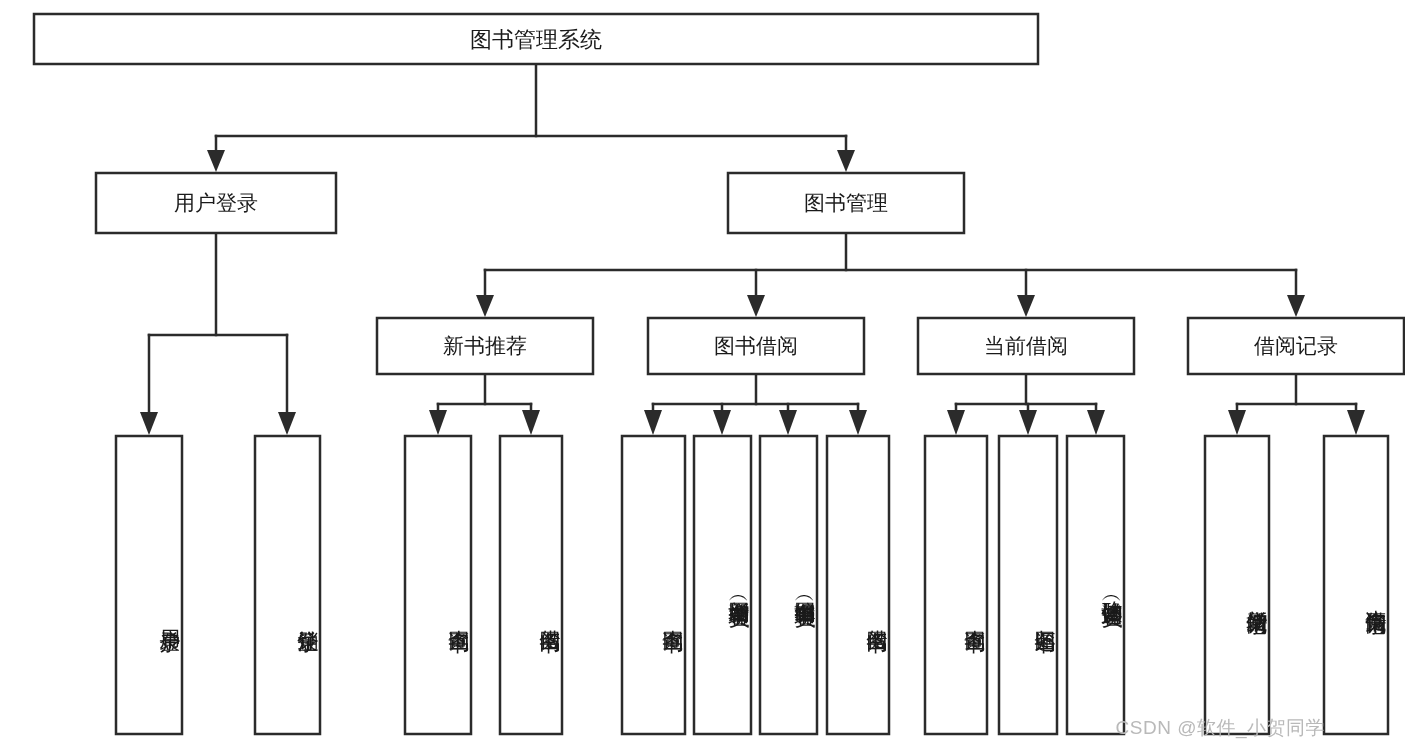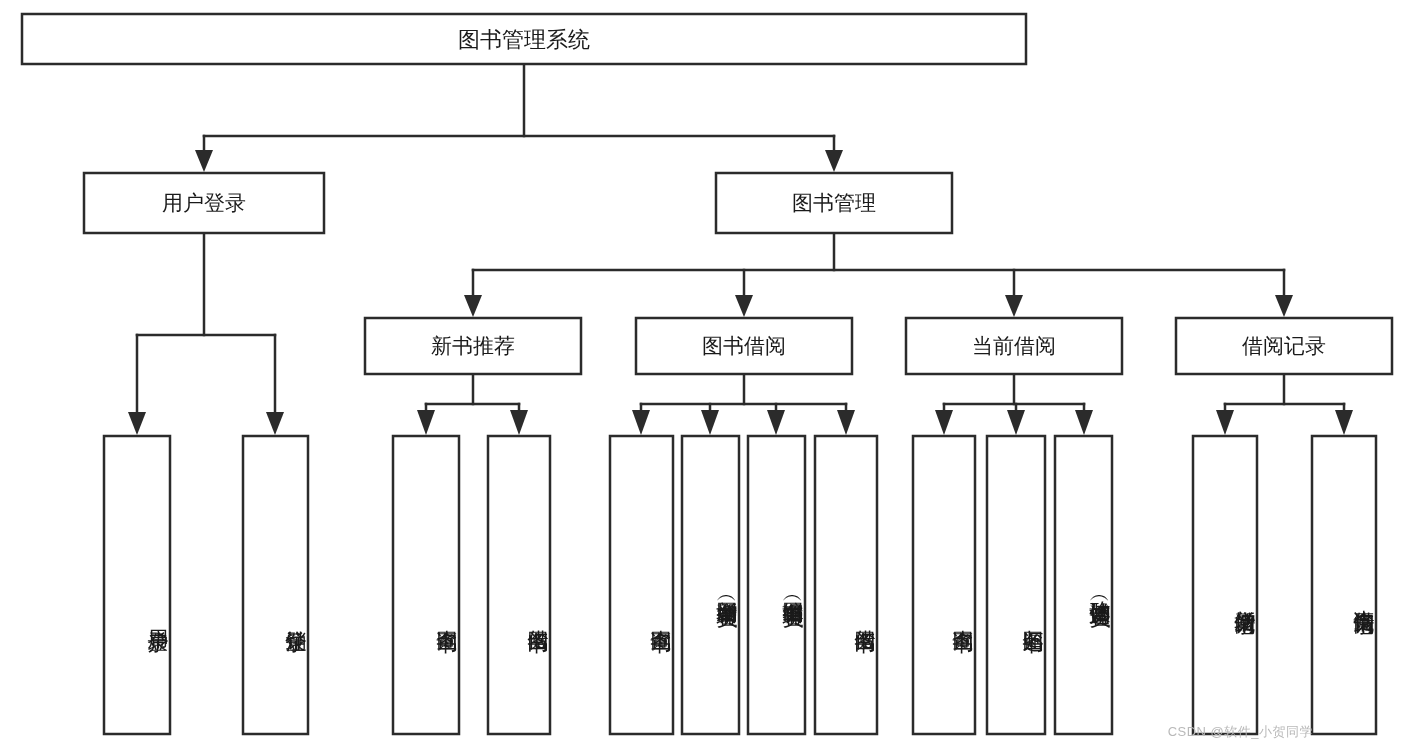--- a/index.html
+++ b/index.html
@@ -9,21 +9,21 @@
   }
   body {
     width: 1405px;
     height: 747px;
     font-family: "Liberation Sans", "DejaVu Sans", sans-serif;
     position: relative;
     overflow: hidden;
   }
   #diagram-root {
     position: absolute;
-    left: 4px;
+    left: 16px;
     top: 0;
     width: 1317px;
     height: 747px;
   }
   svg#flow {
     display: block;
     width: 1405px;
     height: 747px;
   }
   .node-box {
@@ -73,21 +73,21 @@
     align-items: flex-start;
     justify-content: center;
     white-space: nowrap;
     pointer-events: none;
   }
   #watermark {
     position: absolute;
     right: 8px;
     bottom: 6px;
     font-family: "Liberation Sans", "DejaVu Sans", sans-serif;
-    font-size: 13px;
+    font-size: 19px;
     color: #b9b9b9;
     white-space: nowrap;
     letter-spacing: 0.5px;
   }
 </style>
 </head>
 <body>
 
 <div id="diagram-root">
 

